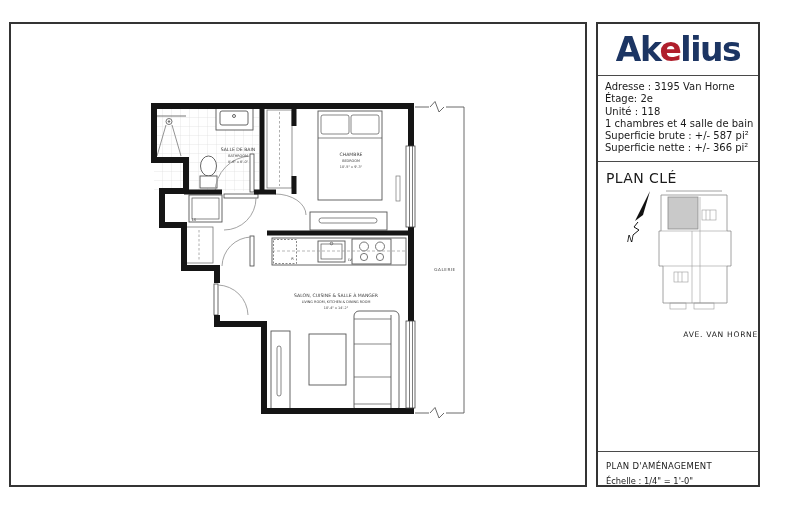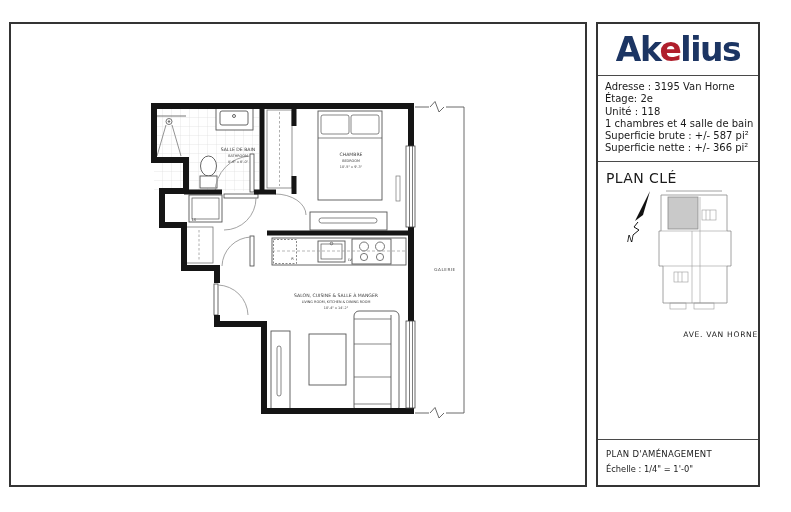--- a/index.html
+++ b/index.html
@@ -19,21 +19,21 @@
     display:flex;flex-direction:column;
   }
   .logo-box{height:51px;border-bottom:1px solid #4a4a4a;display:flex;align-items:center;justify-content:center;flex:0 0 auto;}
   .logo{font-size:33px;font-weight:bold;letter-spacing:-1.5px;line-height:1;}
   .info-box{height:86px;border-bottom:1px solid #4a4a4a;padding:5px 7px 0 7px;box-sizing:border-box;flex:0 0 auto;}
   .info-line{font-size:10px;line-height:12.3px;white-space:nowrap;}
   .plancle-box{height:277px;position:relative;flex:0 0 auto;}
   .plancle-title{position:absolute;top:8px;left:8px;font-size:14px;letter-spacing:.4px;}
   .keyplan-svg{position:absolute;left:28px;top:22px;}
   .ave-label{position:absolute;top:168px;left:0;width:100%;text-align:right;font-size:7.6px;letter-spacing:.7px;}
-  .footer-box{border-top:1px solid #4a4a4a;flex:1 1 auto;padding:9px 8px 0 8px;box-sizing:border-box;}
+  .footer-box{border-top:1px solid #4a4a4a;flex:1 1 auto;padding:9px 8px 0 8px;box-sizing:border-box;margin-top:12px;}
   .footer-title{font-size:8.5px;letter-spacing:.3px;}
   .footer-scale{font-size:8.3px;margin-top:5px;}
   text{font-family:"DejaVu Sans","Liberation Sans",sans-serif;}
 </style>
 </head>
 <body>
 
 <div class="sheet">
   <svg width="574" height="461" viewBox="11 24 574 461">
     <defs>

